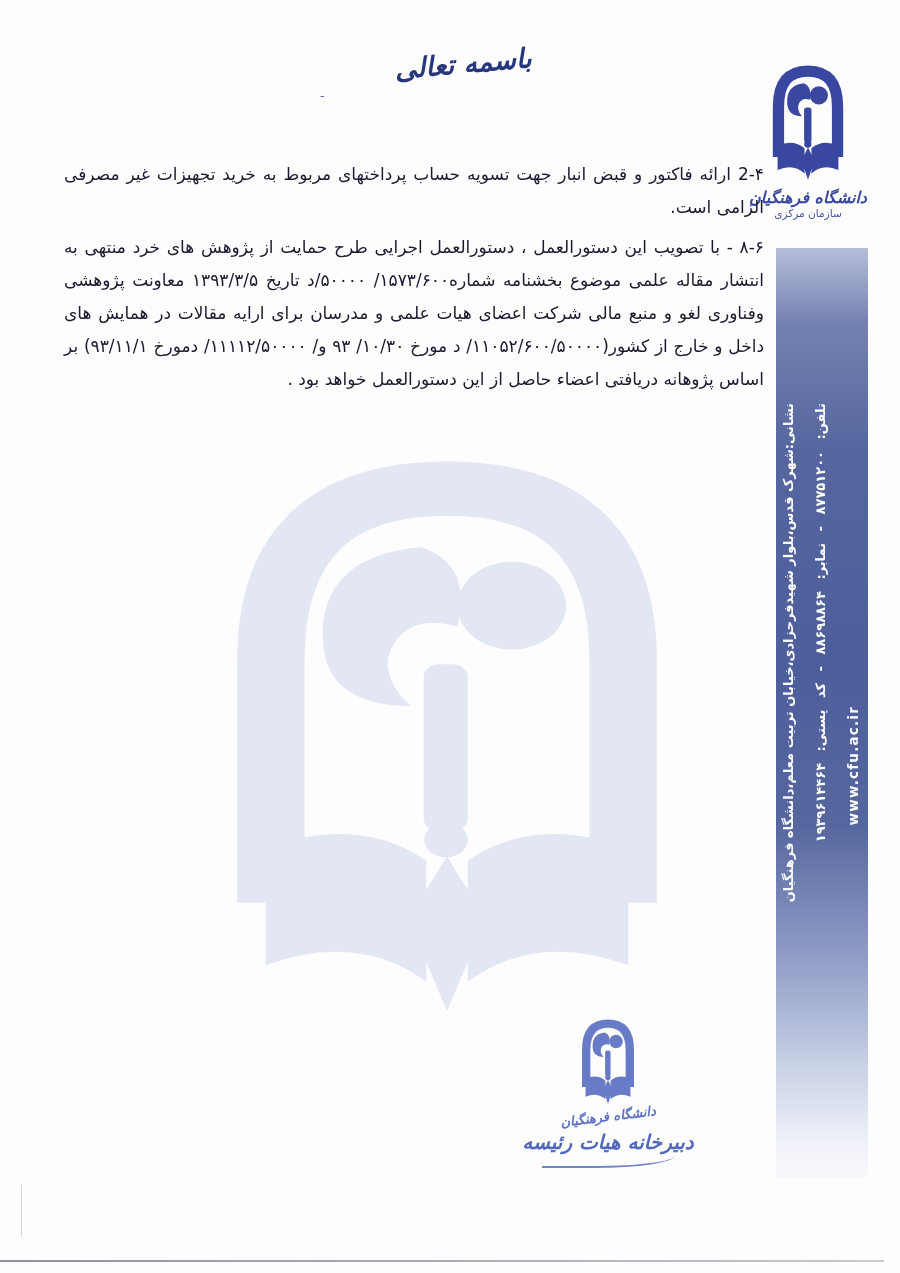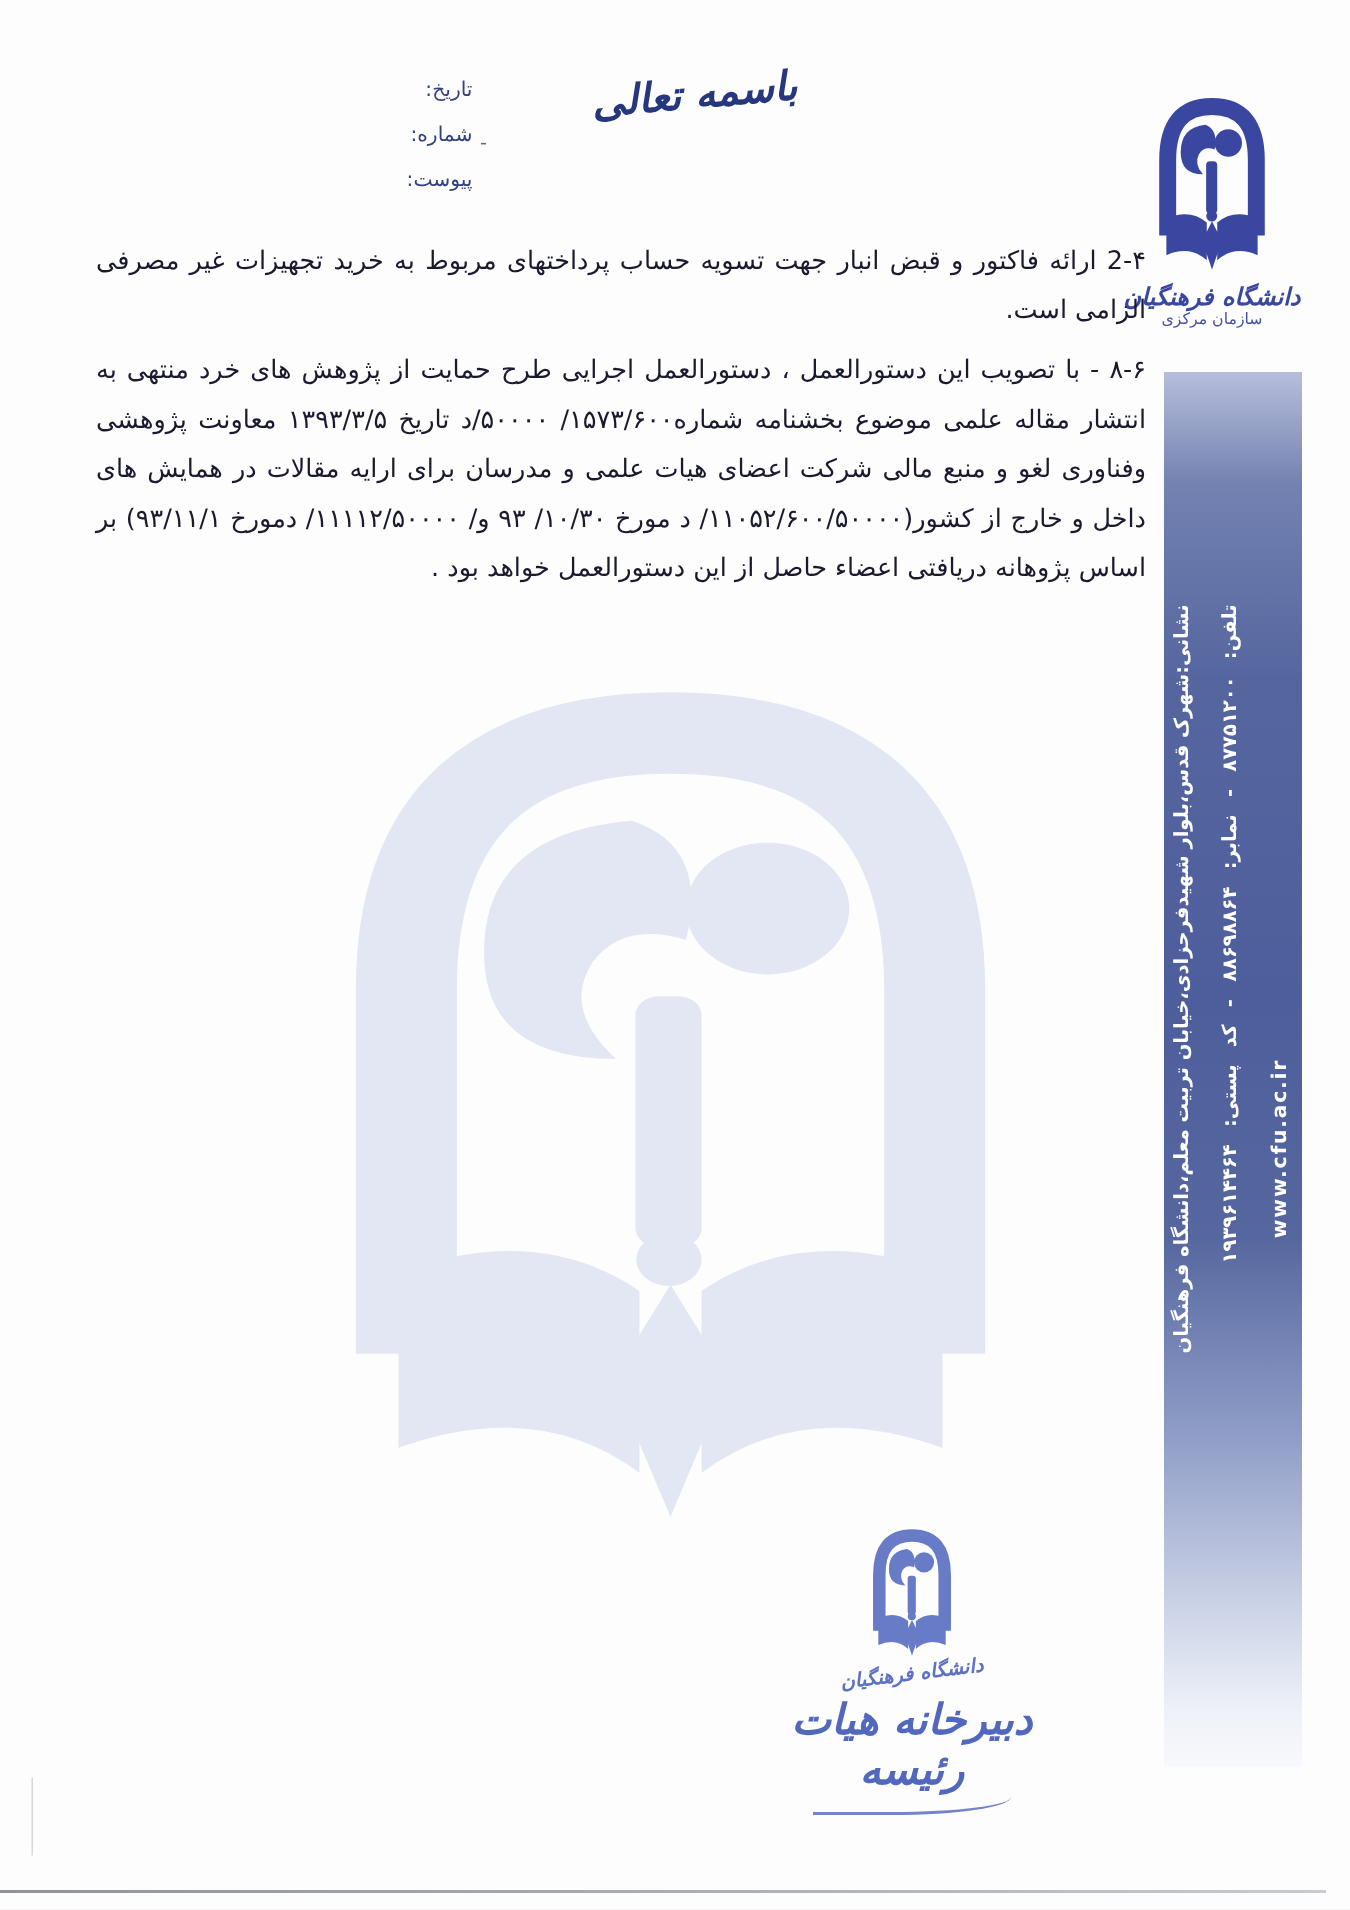--- a/index.html
+++ b/index.html
@@ -48,21 +48,21 @@
     font-weight:bold;transform-origin:0 0;transform:rotate(-90deg) translateX(-100%);
   }
   .vcol-address{left:5px;top:155px;font-size:13px;letter-spacing:1.6px;}
   .vcol-phone{left:37px;top:155px;font-size:13px;letter-spacing:2px;word-spacing:7px;}
   .vcol-web{left:69px;top:458px;font-size:13.5px;letter-spacing:1.2px;direction:ltr;}
   
   .stamp{position:absolute;top:1014px;left:518px;width:180px;z-index:2;color:#5b70c2;text-align:center;}
   .stamp .emblem{width:68px;height:93px;margin:0 auto;color:#5b70c2;opacity:.92;}
   .stamp-uni{font-size:13px;font-style:italic;font-weight:bold;direction:rtl;
     transform:rotate(-7deg);margin-top:2px;color:#5d72c4;}
-  .stamp-sec{font-size:28px;font-style:italic;font-weight:bold;direction:rtl;
+  .stamp-sec{font-size:20px;font-style:italic;font-weight:bold;direction:rtl;
     margin-top:6px;color:#5268bd;}
   .stamp-flourish{width:132px;height:10px;margin:2px auto 0;
     border-bottom:2.5px solid #5b70c2;border-radius:0 0 60%/0 0 100% 100%;opacity:.85;}
   
   .bottom-rule{position:absolute;top:1260px;left:0;width:884px;height:2px;
     background:linear-gradient(90deg,#8f939c,#aeb2ba 60%,#c7cad1);z-index:2;}
   .site-badge{
     position:absolute;top:1298px;left:6px;z-index:4;background:#26262a;
     padding:13px 8px 3px 10px;border-radius:2px;
     font-family:"Liberation Serif",serif;font-weight:bold;font-style:italic;font-size:15px;
@@ -84,25 +84,20 @@
       <circle cx="49.8" cy="99" r="4.2" fill="currentColor"></circle>
       <path d="M15 101 Q33 93 46 104 L46 133 Q33 121 15 129 Z" fill="currentColor"></path>
       <path d="M85 101 Q67 93 54 104 L54 133 Q67 121 85 129 Z" fill="currentColor"></path>
       <path d="M50 103 L57.5 118 L50 140 L42.5 118 Z" fill="currentColor"></path>
     </g>
   </defs>
 </svg>
 
 <div class="page">
 
-  <div class="hfields">
-    <div>تاریخ:</div>
-    <div>شماره:</div>
-    <div>پیوست:</div>
-  </div>
   <div class="dash-mark">-</div>
 
   <div class="bismillah">باسمه تعالی</div>
 
   <div class="header-logo">
     <svg class="emblem" viewBox="0 0 100 145">
         <use href="#cfu-emblem"></use>
       </svg>
     <div class="uni-name">دانشگاه فرهنگیان</div>
     <div class="org-name">سازمان مرکزی</div>

